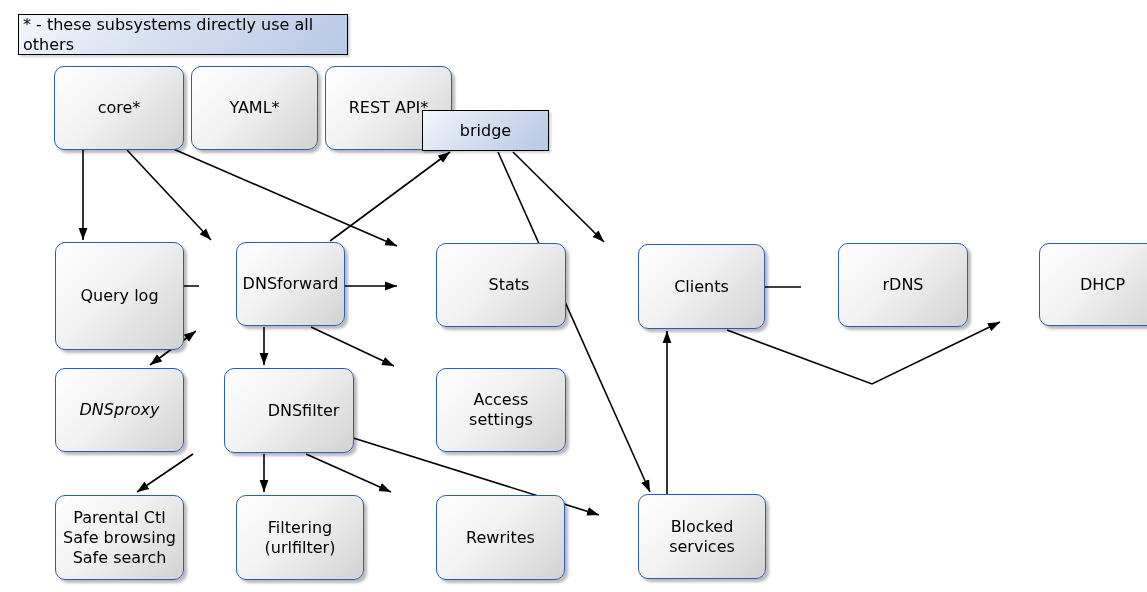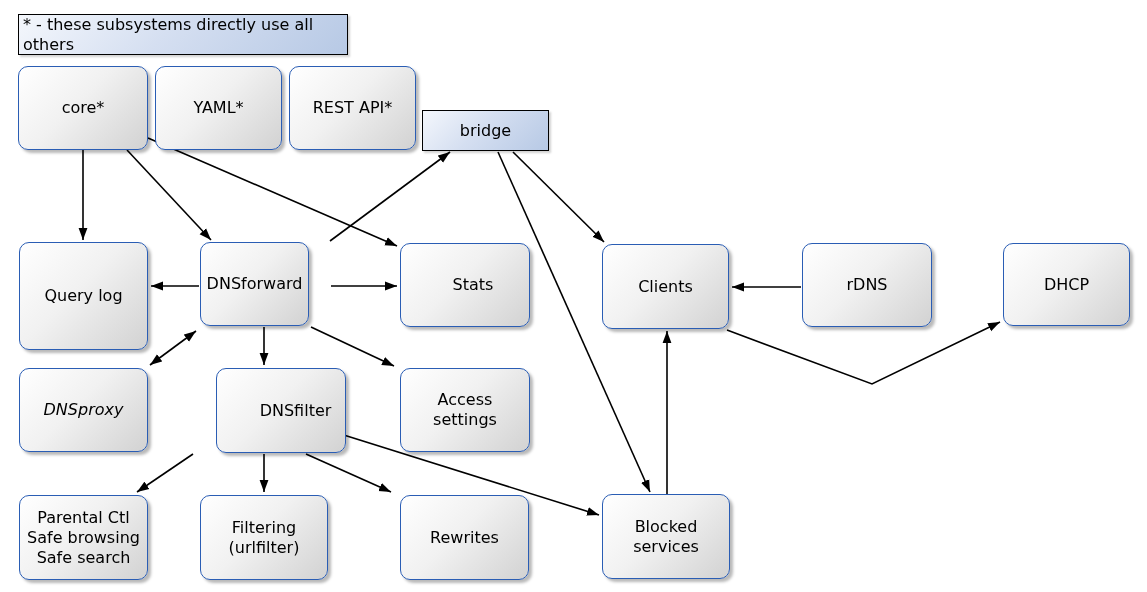--- a/index.html
+++ b/index.html
@@ -19,20 +19,21 @@
     box-sizing:border-box;
     border:1.7px solid #2a5db4;
     border-radius:10px;
     background:linear-gradient(135deg,#ffffff 0%,#f1f1f1 45%,#d2d2d2 100%);
     box-shadow:3px 3px 3px rgba(0,0,0,0.28);
     display:flex;align-items:center;justify-content:center;
     text-align:center;
     font-size:16px;line-height:1.25;color:#000;
     white-space:pre-line;
     z-index:2;
+    margin-left:36px;
   }
   .plain{
     position:absolute;
     box-sizing:border-box;
     border:1.8px solid #000000;
     border-radius:0;
     background:linear-gradient(135deg,#f4f7fc 0%,#d5dff1 45%,#b7c9e5 100%);
     box-shadow:2px 2px 2px rgba(0,0,0,0.18);
     display:flex;align-items:center;justify-content:center;
     font-size:16px;line-height:1.2;color:#000;
@@ -116,21 +117,21 @@
   </div>
 
   <div class="node" style="left:1003px;top:243px;width:127px;height:83px;">
     <span>DHCP</span>
   </div>
 
   <div class="node" style="left:19px;top:368px;width:129px;height:84px;font-style:italic;">
     <span>DNSproxy</span>
   </div>
 
-  <div class="node" style="left:216px;top:368px;width:130px;height:85px;padding-left:29px;">
+  <div class="node" style="left:188px;top:368px;width:130px;height:85px;padding-left:29px;">
     <span>DNSfilter</span>
   </div>
 
   <div class="node" style="left:400px;top:368px;width:130px;height:84px;">
     <span>Access
 settings</span>
   </div>
 
   <div class="node" style="left:19px;top:495px;width:129px;height:85px;">
     <span>Parental Ctl

